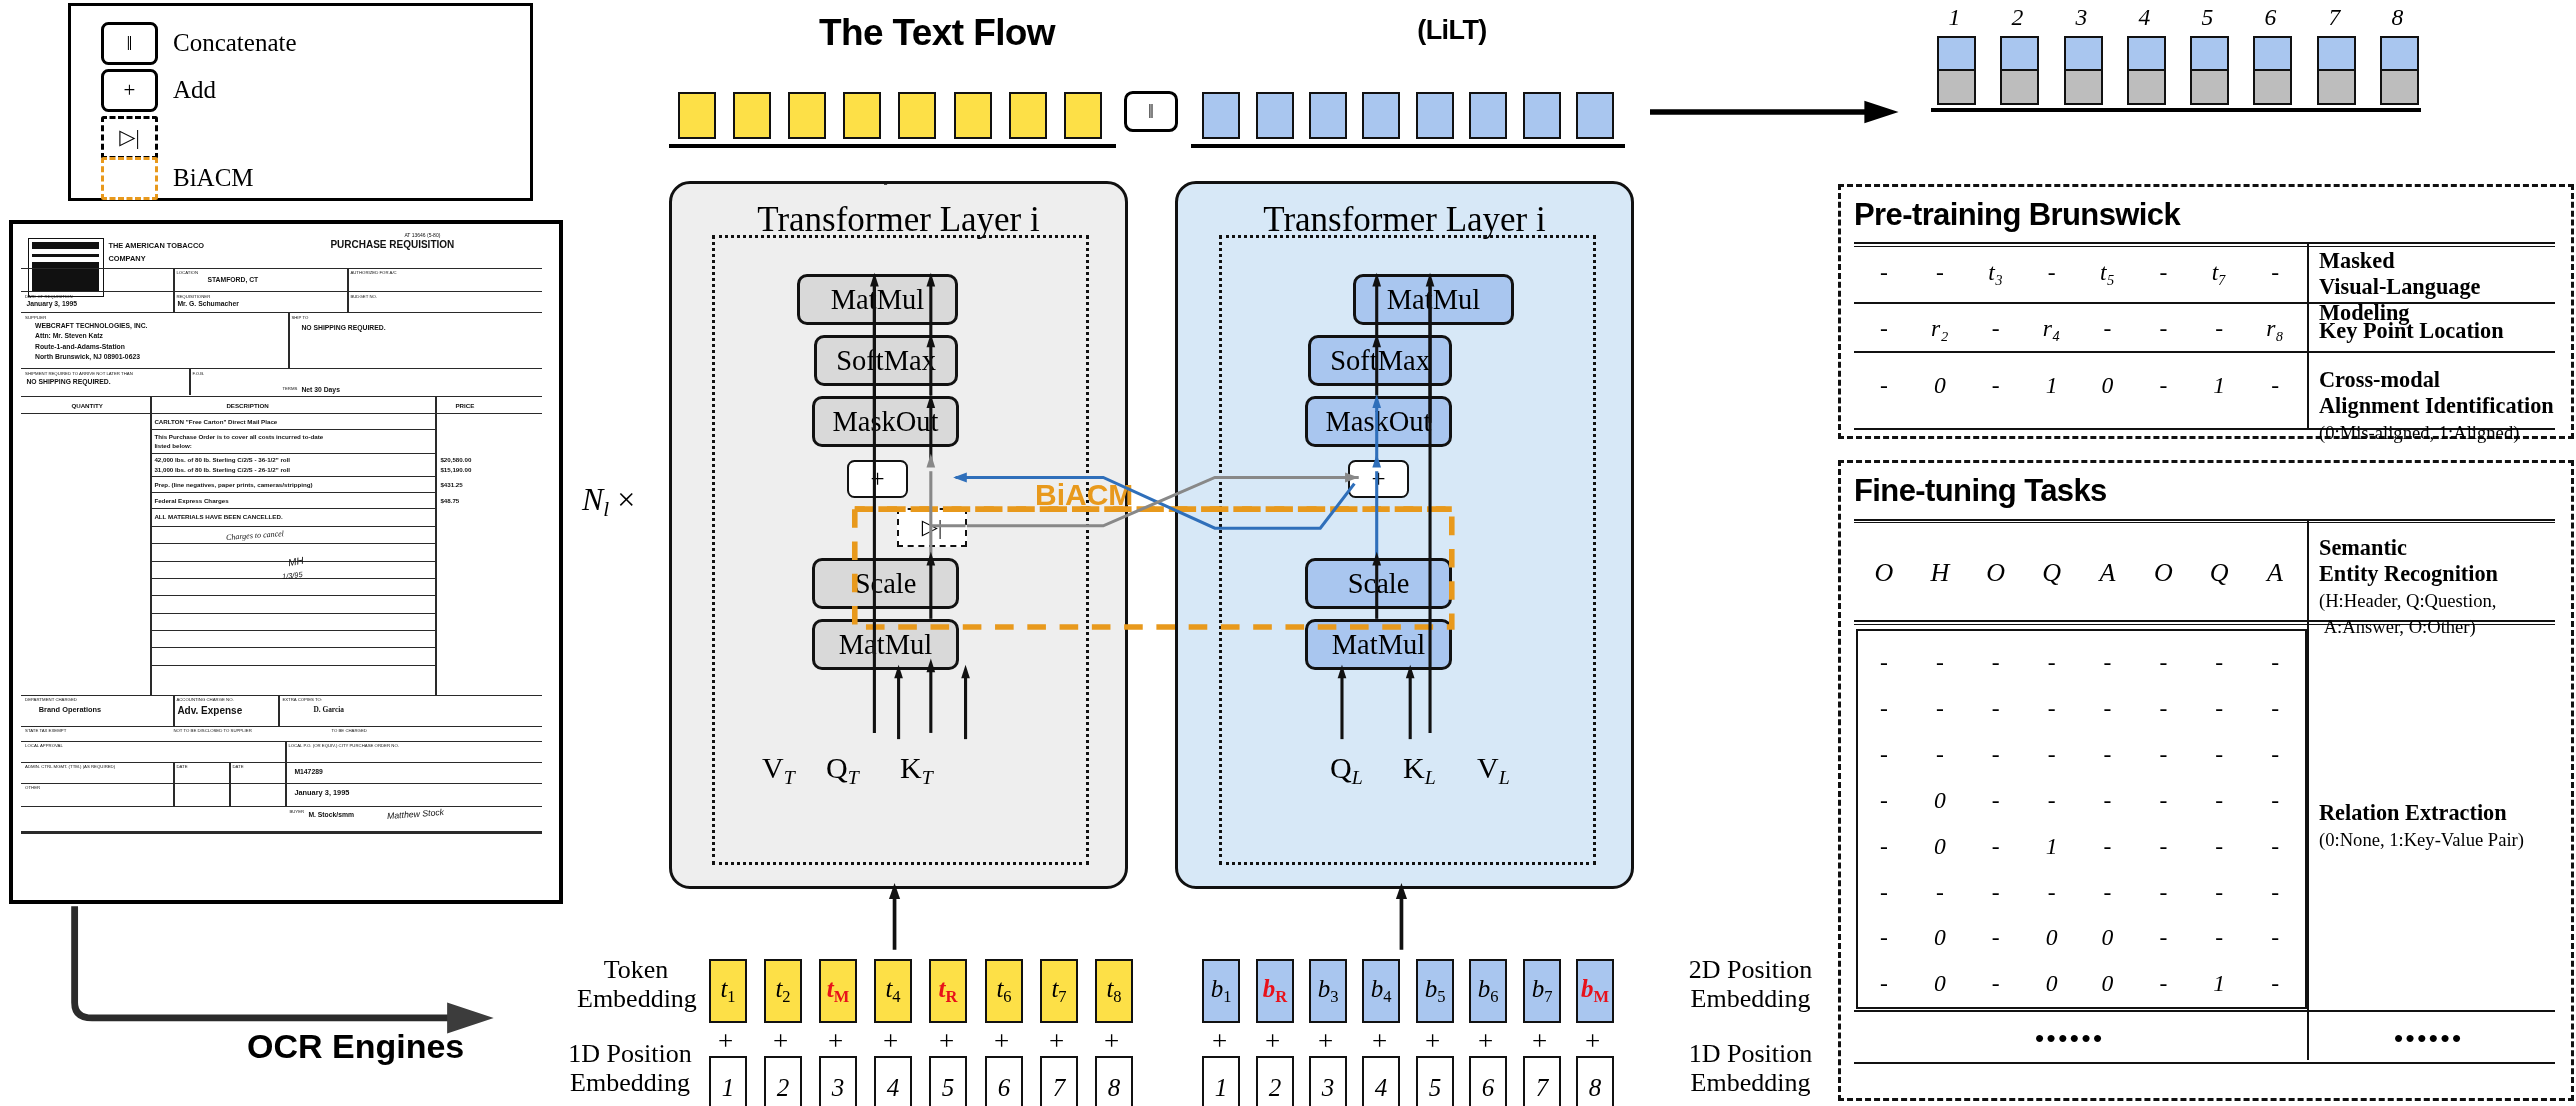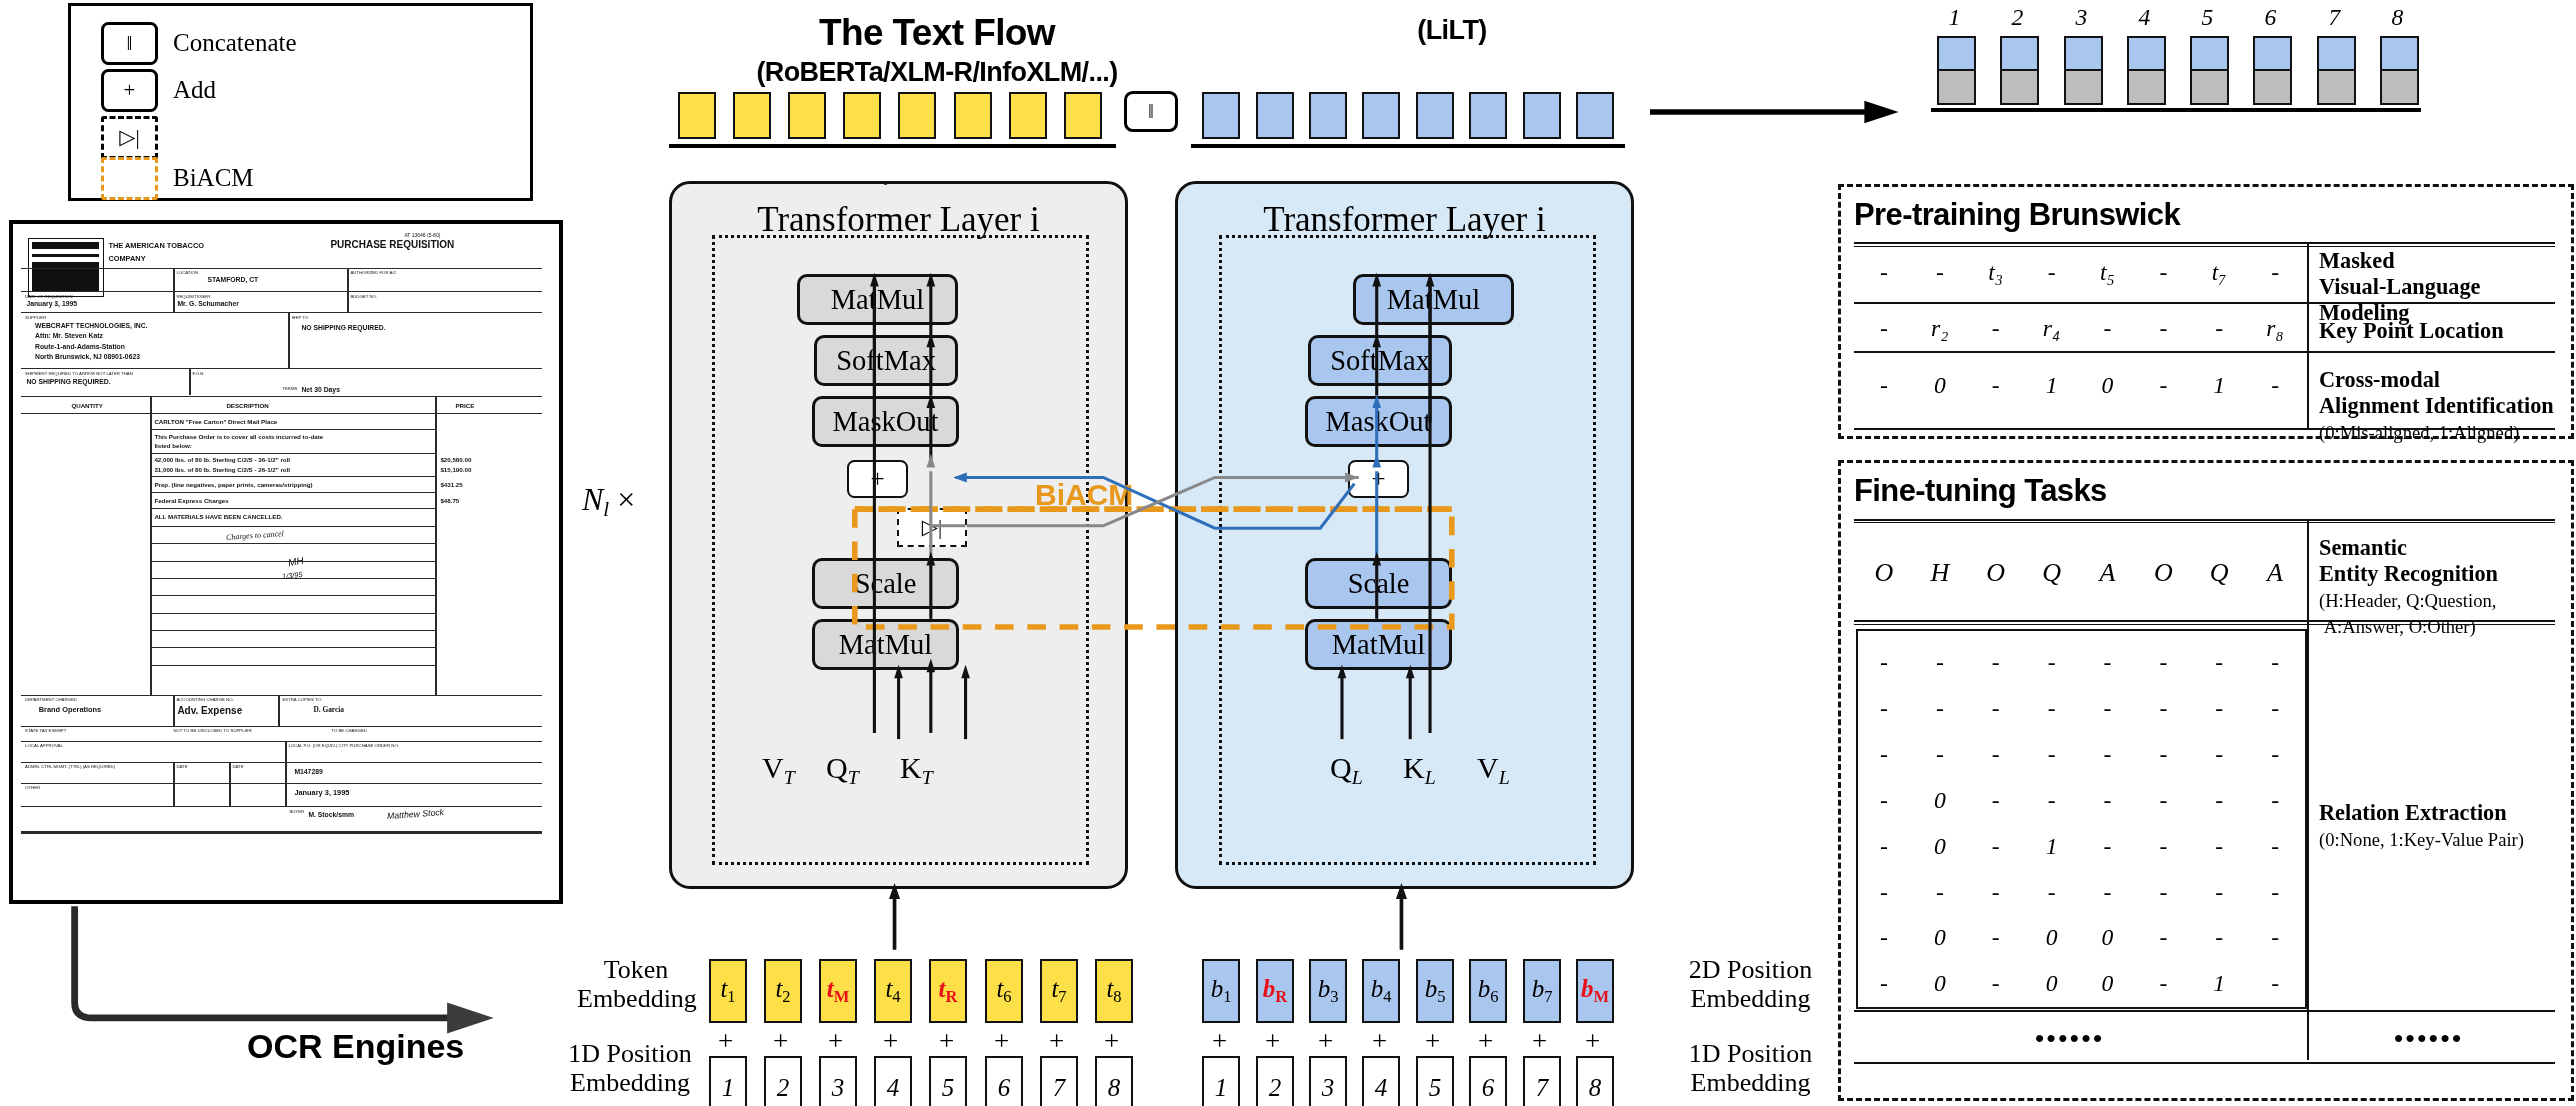--- a/index.html
+++ b/index.html
@@ -236,21 +236,20 @@
 </div>
 
 <svg class="abs" style="left:56px;top:900px;width:447px;height:149px;" viewBox="0 0 720 240" width="447" height="149">
   <path d="M30,10 L30,165 Q30,190 58,190 L640,190" stroke="#2b2b2b" stroke-width="11" fill="none"></path>
   <polygon points="630,165 705,190 630,215" fill="#3c3c3c"></polygon>
 </svg>
 <div class="abs" id="ocrlbl">OCR Engines</div>
 
 <div class="abs flowtitle" style="left:633px;top:12.4px;width:608px;">
   <div class="ftmain">The Text Flow</div>
-  <div class="ftsub">(RoBERTa/XLM-R/InfoXLM/...)</div>
 </div>
 <div class="abs flowtitle" style="left:1204px;top:12.4px;width:496px;">
   <div class="ftsub">(LiLT)</div>
 </div>
 
 <div id="topstrip">
     <div class="tok gray" style="left: 678px; top: 92px; width: 34px; height: 43px;"></div>
     <div class="tok gray" style="left: 733px; top: 92px; width: 34px; height: 43px;"></div>
     <div class="tok gray" style="left: 788px; top: 92px; width: 34px; height: 43px;"></div>
     <div class="tok gray" style="left: 843px; top: 92px; width: 34px; height: 43px;"></div>

